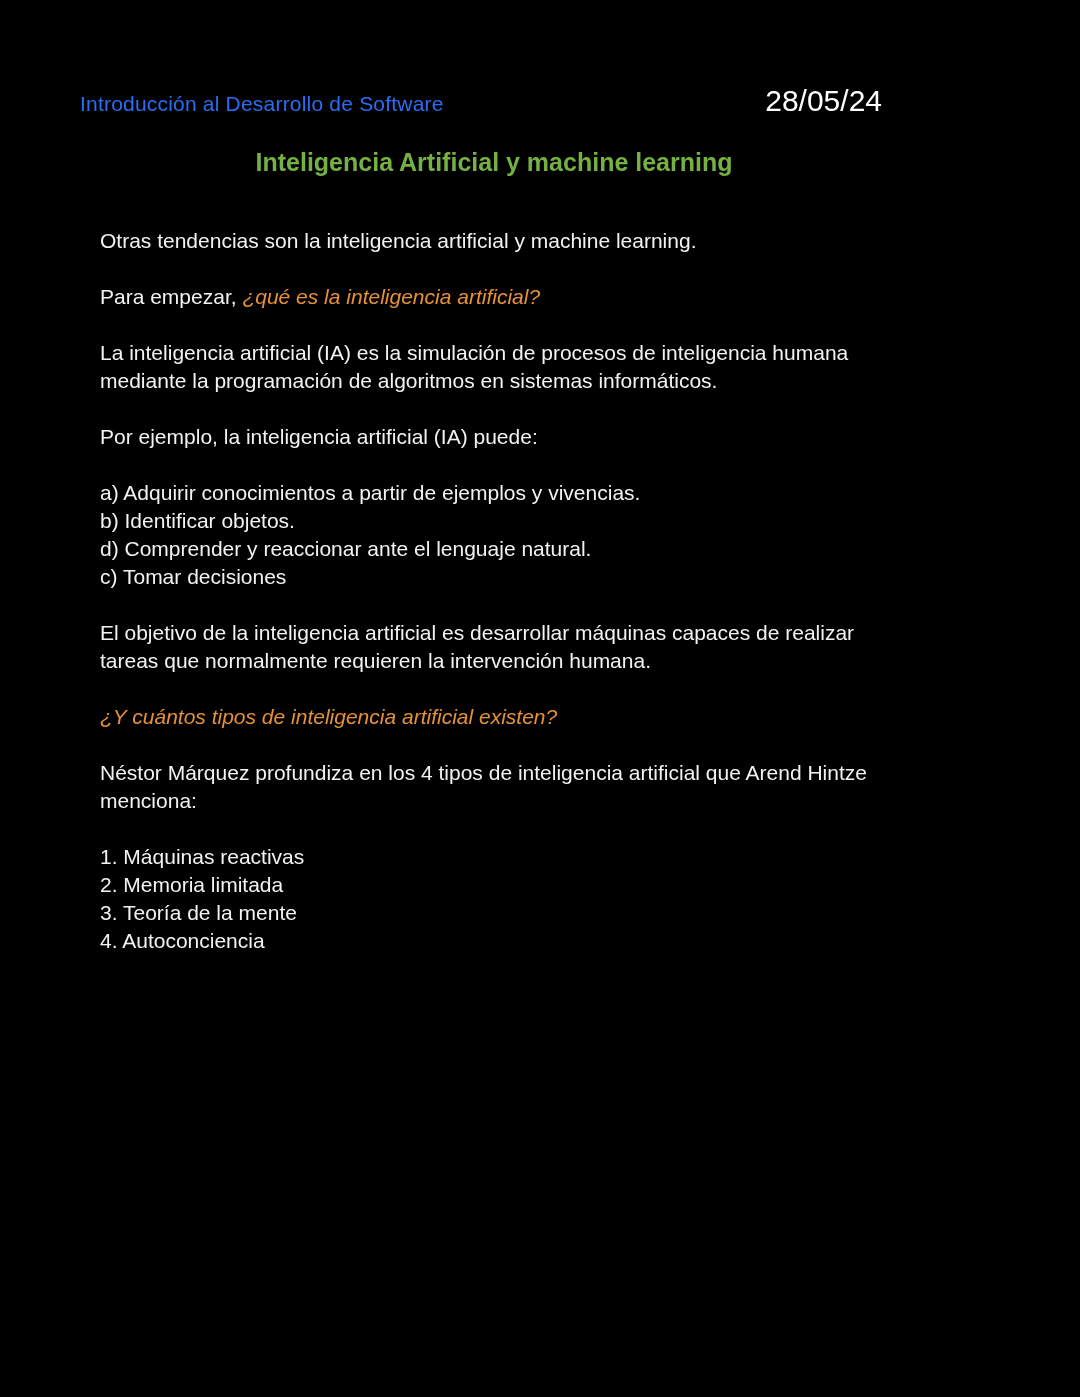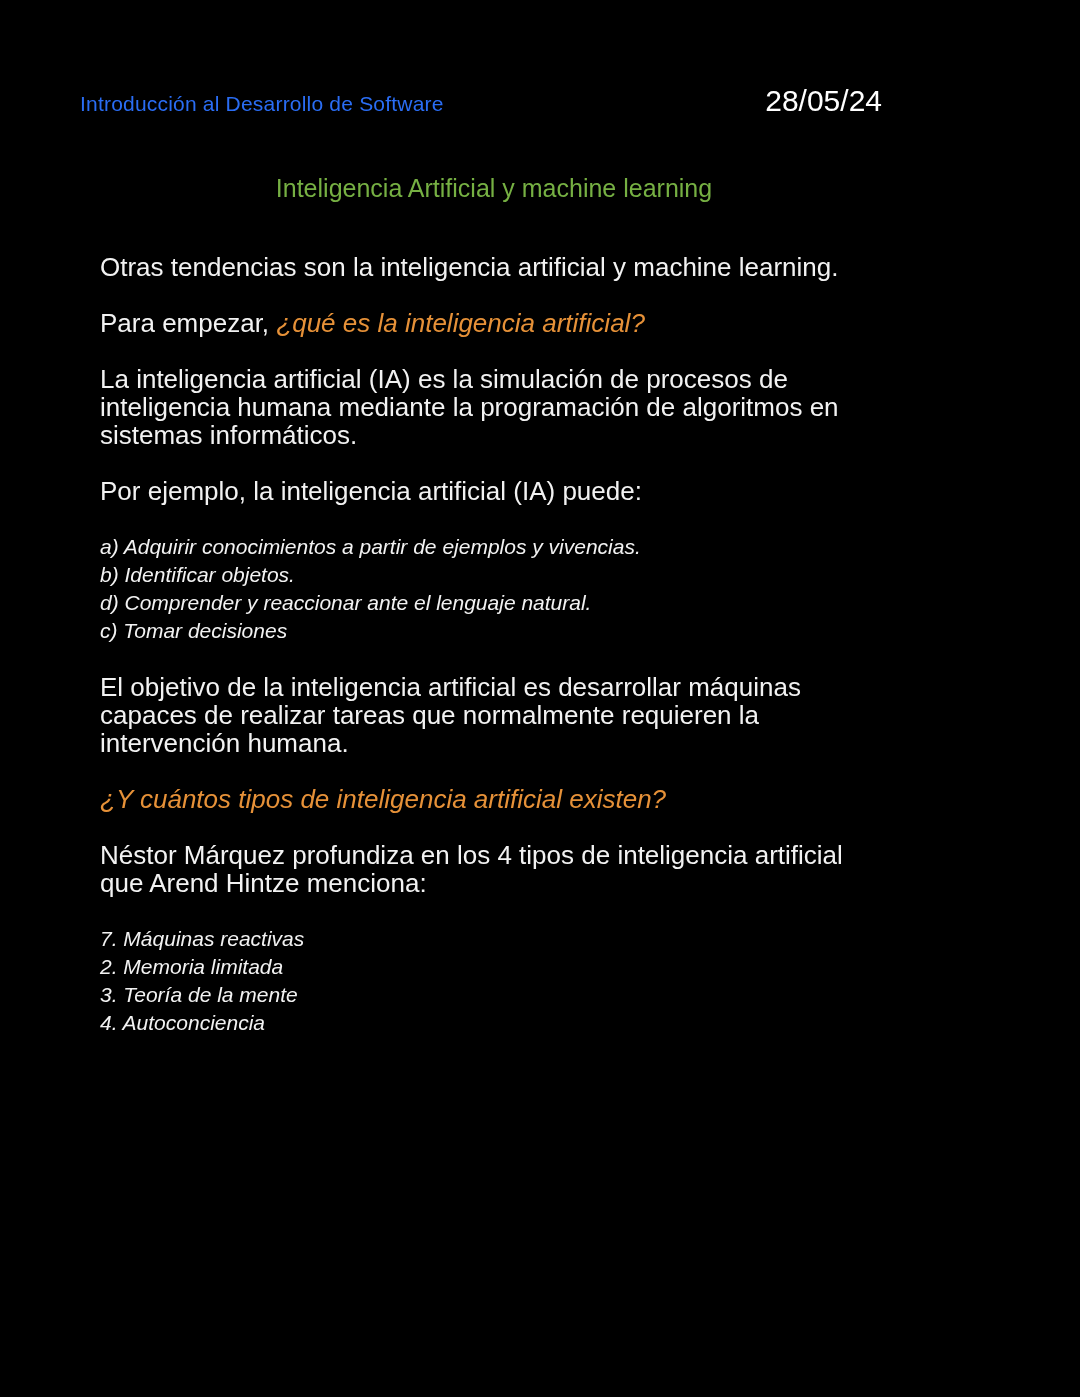--- a/index.html
+++ b/index.html
@@ -34,31 +34,31 @@
     font-size:21px;
     letter-spacing:.2px;
   }
   .date{
     color:#ffffff;
     font-size:30px;
   }
   .doc-title{
     color:var(--green);
     font-size:25px;
-    font-weight:400;
+    font-weight:700;
     text-align:center;
-    margin:56px 0 50px 0;
+    margin:30px 0 50px 0;
   }
   .para{
-    font-size:26px;
+    font-size:21px;
     line-height:28px;
     margin:0 0 28px 0;
   }
   .orange{color:var(--orange);font-style:italic;}
-  .plain-list{margin:0 0 28px 0;font-style:italic;}
+  .plain-list{margin:0 0 28px 0;}
   .plain-list .li{
     font-size:21px;
     line-height:28px;
   }
 </style>
 </head>
 <body>
 
 <div class="page">
 
@@ -84,19 +84,19 @@
     <div class="li">c) Tomar decisiones</div>
   </div>
 
   <p class="para">El objetivo de la inteligencia artificial es desarrollar máquinas capaces de realizar tareas que normalmente requieren la intervención humana.</p>
 
   <p class="para orange">¿Y cuántos tipos de inteligencia artificial existen?</p>
 
   <p class="para">Néstor Márquez profundiza en los 4 tipos de inteligencia artificial que Arend Hintze menciona:</p>
 
   <div class="plain-list">
-    <div class="li">7. Máquinas reactivas</div>
+    <div class="li">1. Máquinas reactivas</div>
     <div class="li">2. Memoria limitada</div>
     <div class="li">3. Teoría de la mente</div>
     <div class="li">4. Autoconciencia</div>
   </div>
 
 </div>
 
 </body></html>

